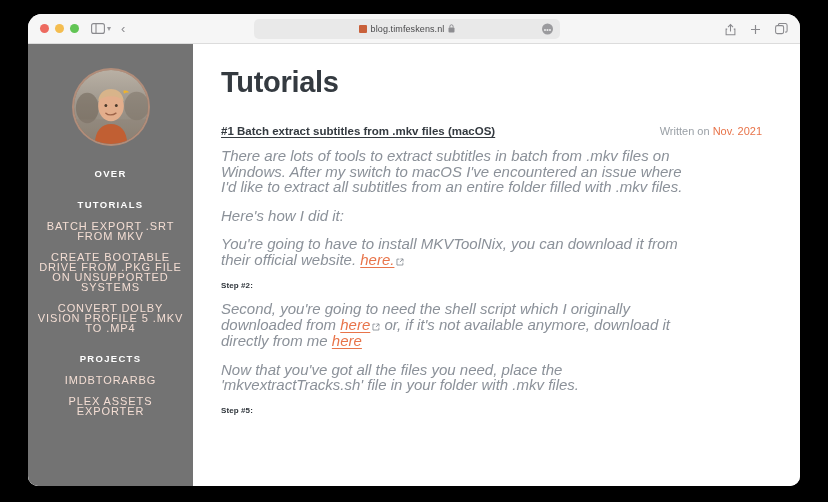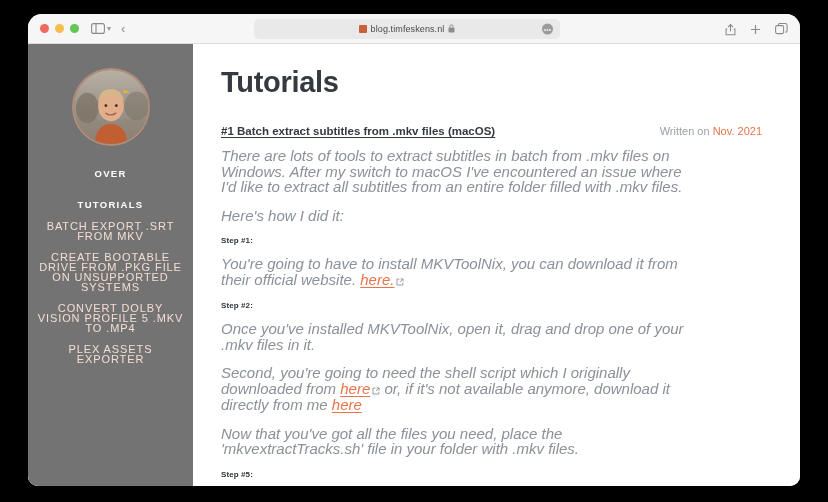--- a/index.html
+++ b/index.html
@@ -326,46 +326,46 @@
           </svg>
         </div>
 
         <div class="sb-heading first">OVER</div>
 
         <div class="sb-heading">TUTORIALS</div>
         <a class="sb-link">BATCH EXPORT .SRT FROM MKV</a>
         <a class="sb-link">CREATE BOOTABLE DRIVE FROM .PKG FILE ON UNSUPPORTED SYSTEMS</a>
         <a class="sb-link">CONVERT DOLBY VISION PROFILE 5 .MKV TO .MP4</a>
 
+        <div class="sb-heading">PROJECTS</div>
+        <a class="sb-link">IMDBTORARBG</a>
         <a class="sb-link">PLEX ASSETS EXPORTER</a>
       </aside>
 
       <main class="content">
 
         <h1 class="page-title">Tutorials</h1>
 
         <div class="article-head">
           <a class="article-title">#1 Batch extract subtitles from .mkv files (macOS)</a>
           <div class="written-on">
             <span>Written on </span><span class="date">Nov. 2021</span>
           </div>
         </div>
 
         <p class="body">There are lots of tools to extract subtitles in batch from .mkv files on Windows. After my switch to macOS I've encountered an issue where I'd like to extract all subtitles from an entire folder filled with .mkv files.</p>
         <p class="body">Here's how I did it:</p>
 
-        <div class="step-label">Step #1:</div>
         <p class="body"><span>You're going to have to install MKVToolNix, you can download it from their official website. </span><a class="inline">here.</a><span class="ext-icon"><svg width="8" height="8" viewBox="0 0 10 10" fill="none" stroke="#7f868e" stroke-width="1">
                 <path d="M8.6 5.8v3H1.2v-7.4h3"></path>
                 <path d="M5.6 1.2h3.2v3.2"></path>
                 <line x1="8.6" y1="1.4" x2="4.9" y2="5.1"></line>
               </svg></span></p>
 
         <div class="step-label">Step #2:</div>
-        <p class="body">Once you've installed MKVToolNix, open it, drag and drop one of your .mkv files in it.</p>
 
         <p class="body wide"><span>Second, you're going to need the shell script which I originally downloaded from </span><a class="inline">here</a><span class="ext-icon"><svg width="8" height="8" viewBox="0 0 10 10" fill="none" stroke="#7f868e" stroke-width="1">
                 <path d="M8.6 5.8v3H1.2v-7.4h3"></path>
                 <path d="M5.6 1.2h3.2v3.2"></path>
                 <line x1="8.6" y1="1.4" x2="4.9" y2="5.1"></line>
               </svg></span><span> or, if it's not available anymore, download it directly from me </span><a class="inline">here</a></p>
 
         <p class="body wide">Now that you've got all the files you need, place the 'mkvextractTracks.sh' file in your folder with .mkv files.</p>
 
         <div class="step-label">Step #5:</div>

